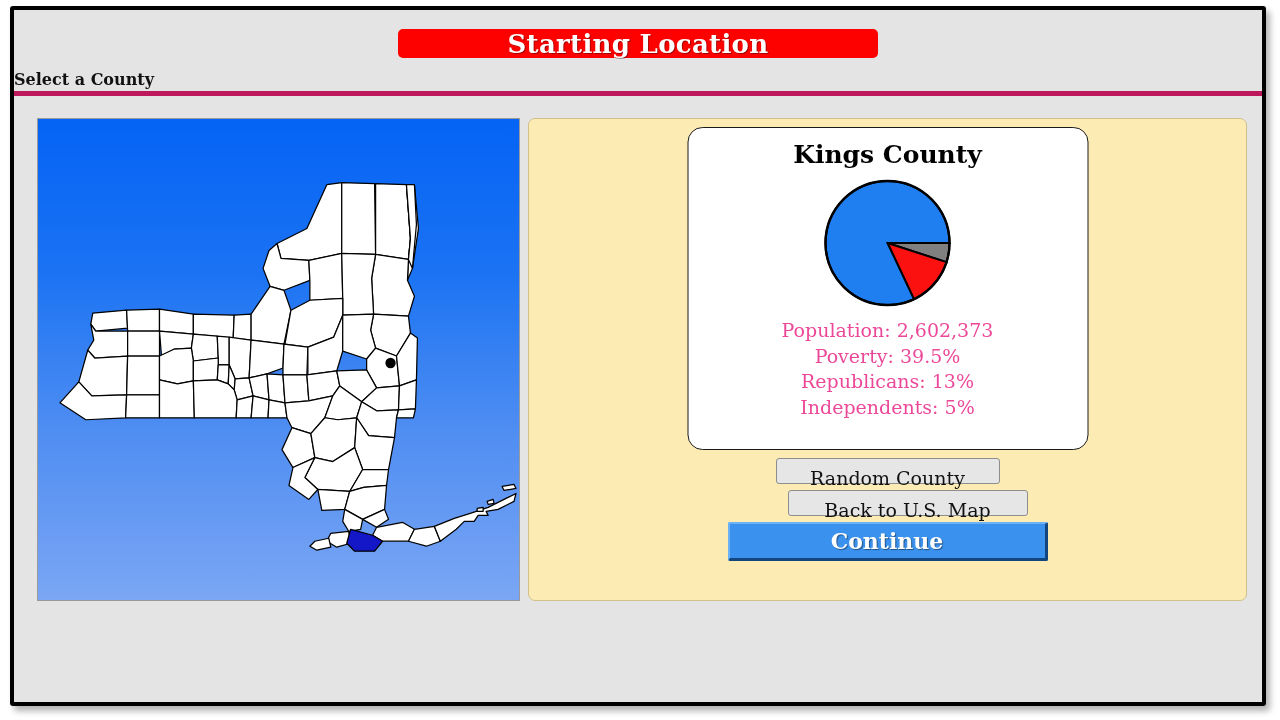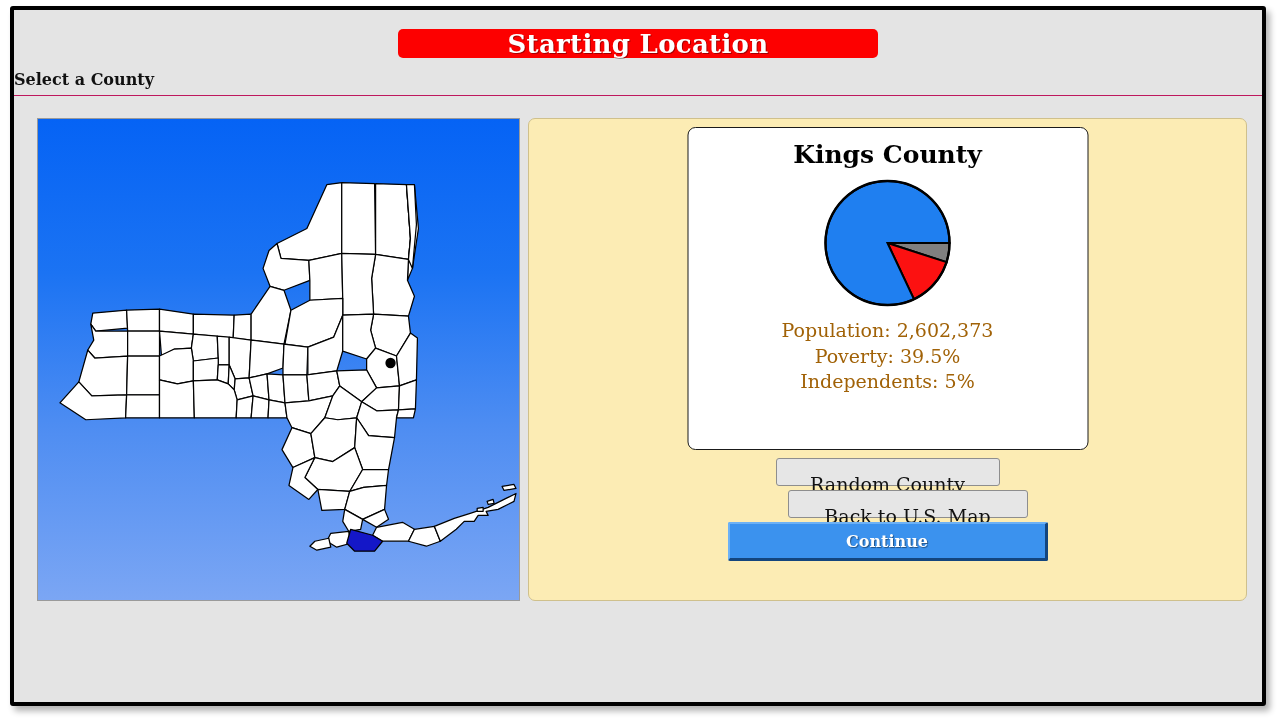--- a/index.html
+++ b/index.html
@@ -26,21 +26,21 @@
     overflow: hidden;
   }
 
   
   #header-area {
     position: absolute;
     left: 0; top: 0;
     width: 100%;
     height: 86px;
     background: #e4e4e4;
-    border-bottom: 1px solid #be185d;
+    border-bottom: 5px solid #be185d;
     box-sizing: border-box;
   }
 
   #title-banner {
     position: absolute;
     left: 50%;
     transform: translateX(-50%);
     top: 19px;
     width: 480px;
     height: 29px;
@@ -109,21 +109,21 @@
 
   #county-card {
     position: absolute;
     left: 50%;
     transform: translateX(-50%);
     top: 8px;
     width: 401px;
     height: 323px;
     background: #ffffff;
     border: 1px solid #1a1a1a;
-    border-radius: 8px;
+    border-radius: 15px;
     box-sizing: border-box;
   }
 
   #county-name {
     margin-top: 12px;
     text-align: center;
     font-size: 25px;
     font-weight: bold;
     color: #000000;
   }
@@ -131,41 +131,41 @@
   #pie-wrap {
     margin-top: 9px;
     display: flex;
     justify-content: center;
   }
   #pie-svg { display: block; }
 
   #stats-list {
     margin-top: 10px;
     text-align: center;
-    color: #a16207;
+    color: #ec4899;
     font-size: 19px;
     line-height: 25.6px;
   }
   .stat-line { white-space: nowrap; }
 
   
   .plain-button {
     position: absolute;
     left: 50%;
     transform: translateX(-50%);
     background: #e6e6e6;
     border: 1px solid #8e8e8e;
     border-radius: 3px;
     color: #111111;
     font-family: "DejaVu Serif", "Liberation Serif", serif;
     font-size: 19px;
     text-align: center;
     cursor: pointer;
     box-sizing: border-box;
-    padding: 13px;
+    padding: 7px;
   }
   #btn-random-county {
     top: 339px;
     width: 224px;
     height: 26px;
     line-height: 24px;
   }
   #btn-back-us-map {
     top: 371px;
     width: 240px;
@@ -182,21 +182,21 @@
     width: 320px;
     height: 39px;
     background: #3b92ee;
     border-top: 2px solid #6cb1f6;
     border-left: 2px solid #6cb1f6;
     border-right: 3px solid #13457e;
     border-bottom: 3px solid #13457e;
     border-radius: 2px;
     color: #ffffff;
     font-family: "DejaVu Serif", "Liberation Serif", serif;
-    font-size: 16px;
+    font-size: 22px;
     font-weight: bold;
     text-shadow: 1px 1px 1px rgba(0,0,0,0.45);
     cursor: pointer;
     box-sizing: border-box;
     padding: 0;
   }
 </style>
 </head>
 <body>
 
@@ -326,20 +326,21 @@
                 <path d="M 65 65 L 123.97 84.16 A 62 62 0 0 1 91.40 121.10 Z" fill="#fc1111"></path>
                 <path d="M 65 65 L 91.40 121.10 A 62 62 0 1 1 127.00 65.00 Z" fill="#1f7ff0"></path>
               </g>
             <circle cx="65" cy="65" r="62" fill="none" stroke="#000000" stroke-width="2.4"></circle>
           </svg>
         </div>
 
         <div id="stats-list">
           <div class="stat-line">Population: 2,602,373</div>
           <div class="stat-line">Poverty: 39.5%</div>
+          <div class="stat-line">Republicans: 13%</div>
           <div class="stat-line">Independents: 5%</div>
         </div>
       </div>
 
       <button class="plain-button" id="btn-random-county">Random County</button>
 
       <button class="plain-button" id="btn-back-us-map">Back to U.S. Map</button>
 
       <button id="btn-continue">Continue</button>
     </div>

